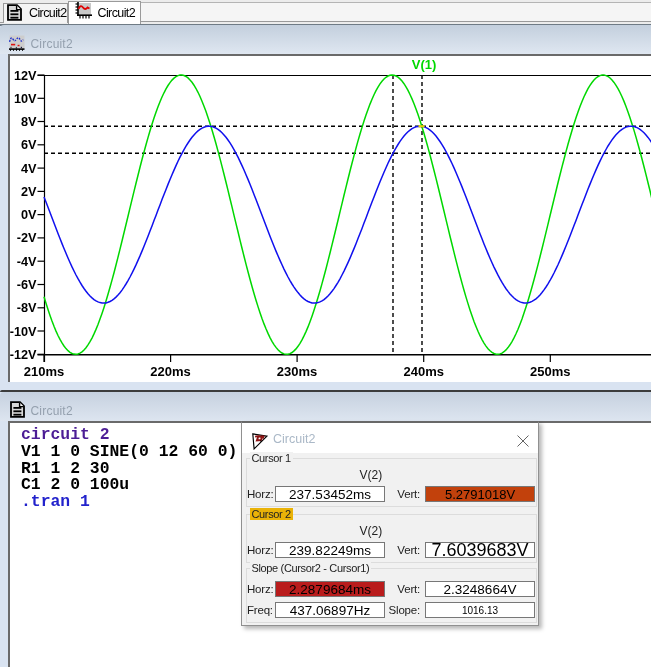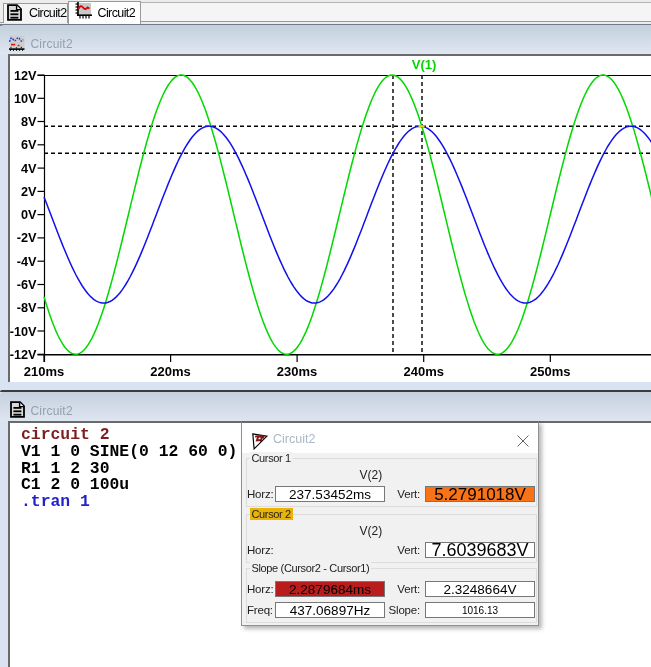--- a/index.html
+++ b/index.html
@@ -130,21 +130,21 @@
  <div class="abs" style="left:0;top:1.5px;width:651px;height:29.5px;background:linear-gradient(#c6d1df,#dde5f0);border-top-left-radius:4px"></div>
  <svg class="abs" style="left:9px;top:11px" width="17" height="17" viewBox="0 0 17 17">
   <path d="M2 1.2 L11 1.2 L15 5.2 L15 15.8 L2 15.8 Z" fill="#d8d8d8" stroke="#000" stroke-width="1.8"></path>
   <path d="M10.6 1.4 L10.6 5.6 L14.8 5.6" fill="#fff" stroke="#000" stroke-width="1.4"></path>
   <rect x="4.4" y="6" width="8" height="1.8" fill="#000"></rect>
   <rect x="4.4" y="9.4" width="8" height="1.8" fill="#000"></rect>
   <rect x="4.4" y="12.8" width="8" height="1.8" fill="#000"></rect>
  </svg>
  <div class="abs titletxt" style="left:30.5px;top:14px">Circuit2</div>
  <div class="abs" style="left:8px;top:31px;width:643px;height:246px;border:2px solid #6a6a6a;border-right:none;border-bottom:none;background:#fff"></div>
- <div class="abs" style="left:21px;top:37px;font:bold 16.4px 'Liberation Mono',monospace;line-height:16.8px;white-space:pre;color:#000"><span style="color:#7f1d1d">circuit 2</span>
+ <div class="abs" style="left:21px;top:37px;font:bold 16.4px 'Liberation Mono',monospace;line-height:16.8px;white-space:pre;color:#000"><span style="color:#4c1d95">circuit 2</span>
 V1 1 0 SINE(0 12 60 0)
 R1 1 2 30
 C1 2 0 100u
 <span style="color:#2222cc">.tran 1</span></div>
 </div>
 
 <div class="abs" style="left:241px;top:421px;width:298px;height:205px;background:#f1f1f1;border:1px solid #909090;border-top:2px solid #686868;box-shadow:2.5px 2.5px 4px rgba(0,0,0,0.28)">
  <div class="abs" style="left:0;top:0;width:296px;height:30px;background:#fff"></div>
 
  <svg class="abs" style="left:9.5px;top:9.5px" width="17" height="17" viewBox="0 0 17 17">
@@ -157,25 +157,26 @@
  <svg class="abs" style="left:275px;top:12px" width="12" height="12" viewBox="0 0 12 12">
   <line x1="0.5" y1="0.5" x2="11.5" y2="11.5" stroke="#646464" stroke-width="1"></line>
   <line x1="11.5" y1="0.5" x2="0.5" y2="11.5" stroke="#646464" stroke-width="1"></line>
  </svg>
  <div class="abs" style="left:4px;top:35px;width:291px;height:49px;border:1px solid #dcdcdc"></div>
       <div class="abs" style="left:7.5px;top:29px;background:#f1f1f1;padding:0 2px;font:11px 'Liberation Sans';letter-spacing:-0.35px;color:#222">Cursor 1</div>
       <div class="abs" style="left:117.5px;top:44.5px;font-size:12px;color:#222">V(2)</div>
 <div class="abs" style="left:5px;top:65px;font:11.5px 'Liberation Sans';letter-spacing:-0.2px;color:#222">Horz:</div>
 <div class="abs" style="left:33px;top:63px;width:110px;height:16px;background:#fff;border:1px solid #777;font-size:13.5px;text-align:center;line-height:15px">237.53452ms</div>
 <div class="abs" style="left:146px;top:65px;width:32px;text-align:right;font:11.5px 'Liberation Sans';letter-spacing:-0.2px;color:#222">Vert:</div>
-<div class="abs" style="left:183px;top:63px;width:110px;height:16px;background:#f97316;border:1px solid #777;font-size:17px;text-align:center;line-height:15px">5.2791018V</div>
+<div class="abs" style="left:183px;top:63px;width:110px;height:16px;background:#c2410c;border:1px solid #777;font-size:13px;text-align:center;line-height:15px">5.2791018V</div>
 <div class="abs" style="left:4px;top:91px;width:291px;height:49px;border:1px solid #dcdcdc"></div>
       <div class="abs" style="left:7.5px;top:85px;background:#eab308;padding:0 2px;font:11px 'Liberation Sans';letter-spacing:-0.35px;color:#222">Cursor 2</div>
       <div class="abs" style="left:117.5px;top:100.5px;font-size:12px;color:#222">V(2)</div>
 <div class="abs" style="left:5px;top:121px;font:11.5px 'Liberation Sans';letter-spacing:-0.2px;color:#222">Horz:</div>
+<div class="abs" style="left:33px;top:119px;width:110px;height:16px;background:#fff;border:1px solid #777;font-size:13.5px;text-align:center;line-height:15px">239.82249ms</div>
 <div class="abs" style="left:146px;top:121px;width:32px;text-align:right;font:11.5px 'Liberation Sans';letter-spacing:-0.2px;color:#222">Vert:</div>
 <div class="abs" style="left:183px;top:119px;width:110px;height:16px;background:#fff;border:1px solid #777;font-size:18px;text-align:center;line-height:15px">7.6039683V</div>
 <div class="abs" style="left:4px;top:145px;width:291px;height:55px;border:1px solid #dcdcdc"></div>
       <div class="abs" style="left:7.5px;top:139px;background:#f1f1f1;padding:0 2px;font:11px 'Liberation Sans';letter-spacing:-0.35px;color:#222">Slope (Cursor2 - Cursor1)</div>
 <div class="abs" style="left:5px;top:160px;font:11.5px 'Liberation Sans';letter-spacing:-0.2px;color:#222">Horz:</div>
 <div class="abs" style="left:33px;top:158px;width:110px;height:16px;background:#b91c1c;border:1px solid #777;font-size:13.5px;text-align:center;line-height:15px">2.2879684ms</div>
 <div class="abs" style="left:146px;top:160px;width:32px;text-align:right;font:11.5px 'Liberation Sans';letter-spacing:-0.2px;color:#222">Vert:</div>
 <div class="abs" style="left:183px;top:158px;width:110px;height:16px;background:#fff;border:1px solid #777;font-size:13.5px;text-align:center;line-height:15px">2.3248664V</div>
 <div class="abs" style="left:5px;top:181px;font:11.5px 'Liberation Sans';letter-spacing:-0.2px;color:#222">Freq:</div>
 <div class="abs" style="left:33px;top:179px;width:110px;height:16px;background:#fff;border:1px solid #777;font-size:13.5px;text-align:center;line-height:15px">437.06897Hz</div>

